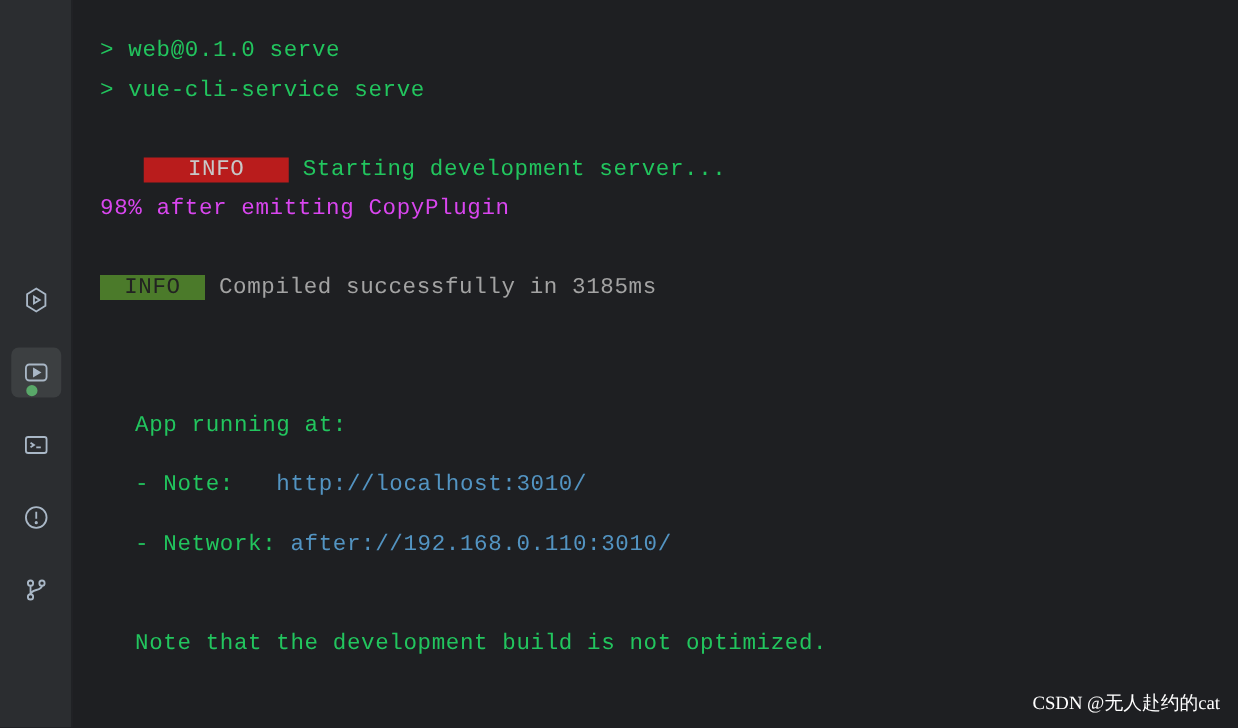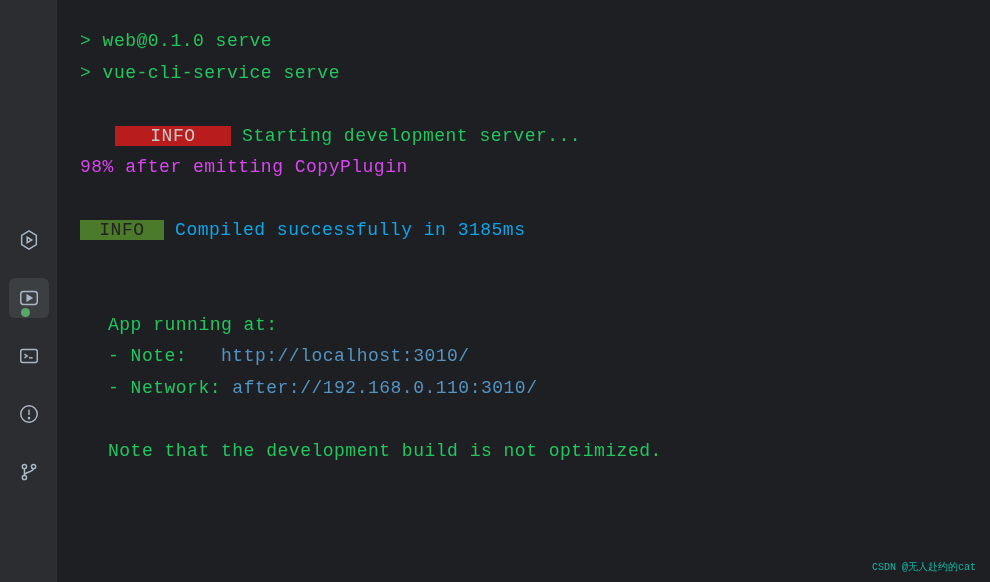--- a/index.html
+++ b/index.html
@@ -72,37 +72,38 @@
       padding: 0 8px;
     }
     .dim {
       color: #22c55e;
     }
     .bright {
       color: #d946ef;
       font-weight: 400;
     }
     .green-text {
-      color: #0ea5e9;
+      color: #a3a3a3;
       text-align: center;
     }
     .link {
       color: #5394c2;
       cursor: pointer;
     }
     .indent {
       padding-left: 28px;
+      margin-top: 16px;
     }
     .watermark {
       position: absolute;
       bottom: 6px;
       right: 14px;
-      color: #14b8a6;
-      font-size: 10px;
-      font-family: Liberation Mono, monospace;
+      color: #ffffff;
+      font-size: 15px;
+      font-family: Liberation Serif, serif;
       letter-spacing: 0;
     }
     .run-marker {
       position: absolute;
       top: 30px;
       right: 19px;
       width: 9px;
       height: 9px;
       background: #59a869;
       border-radius: 50%;

